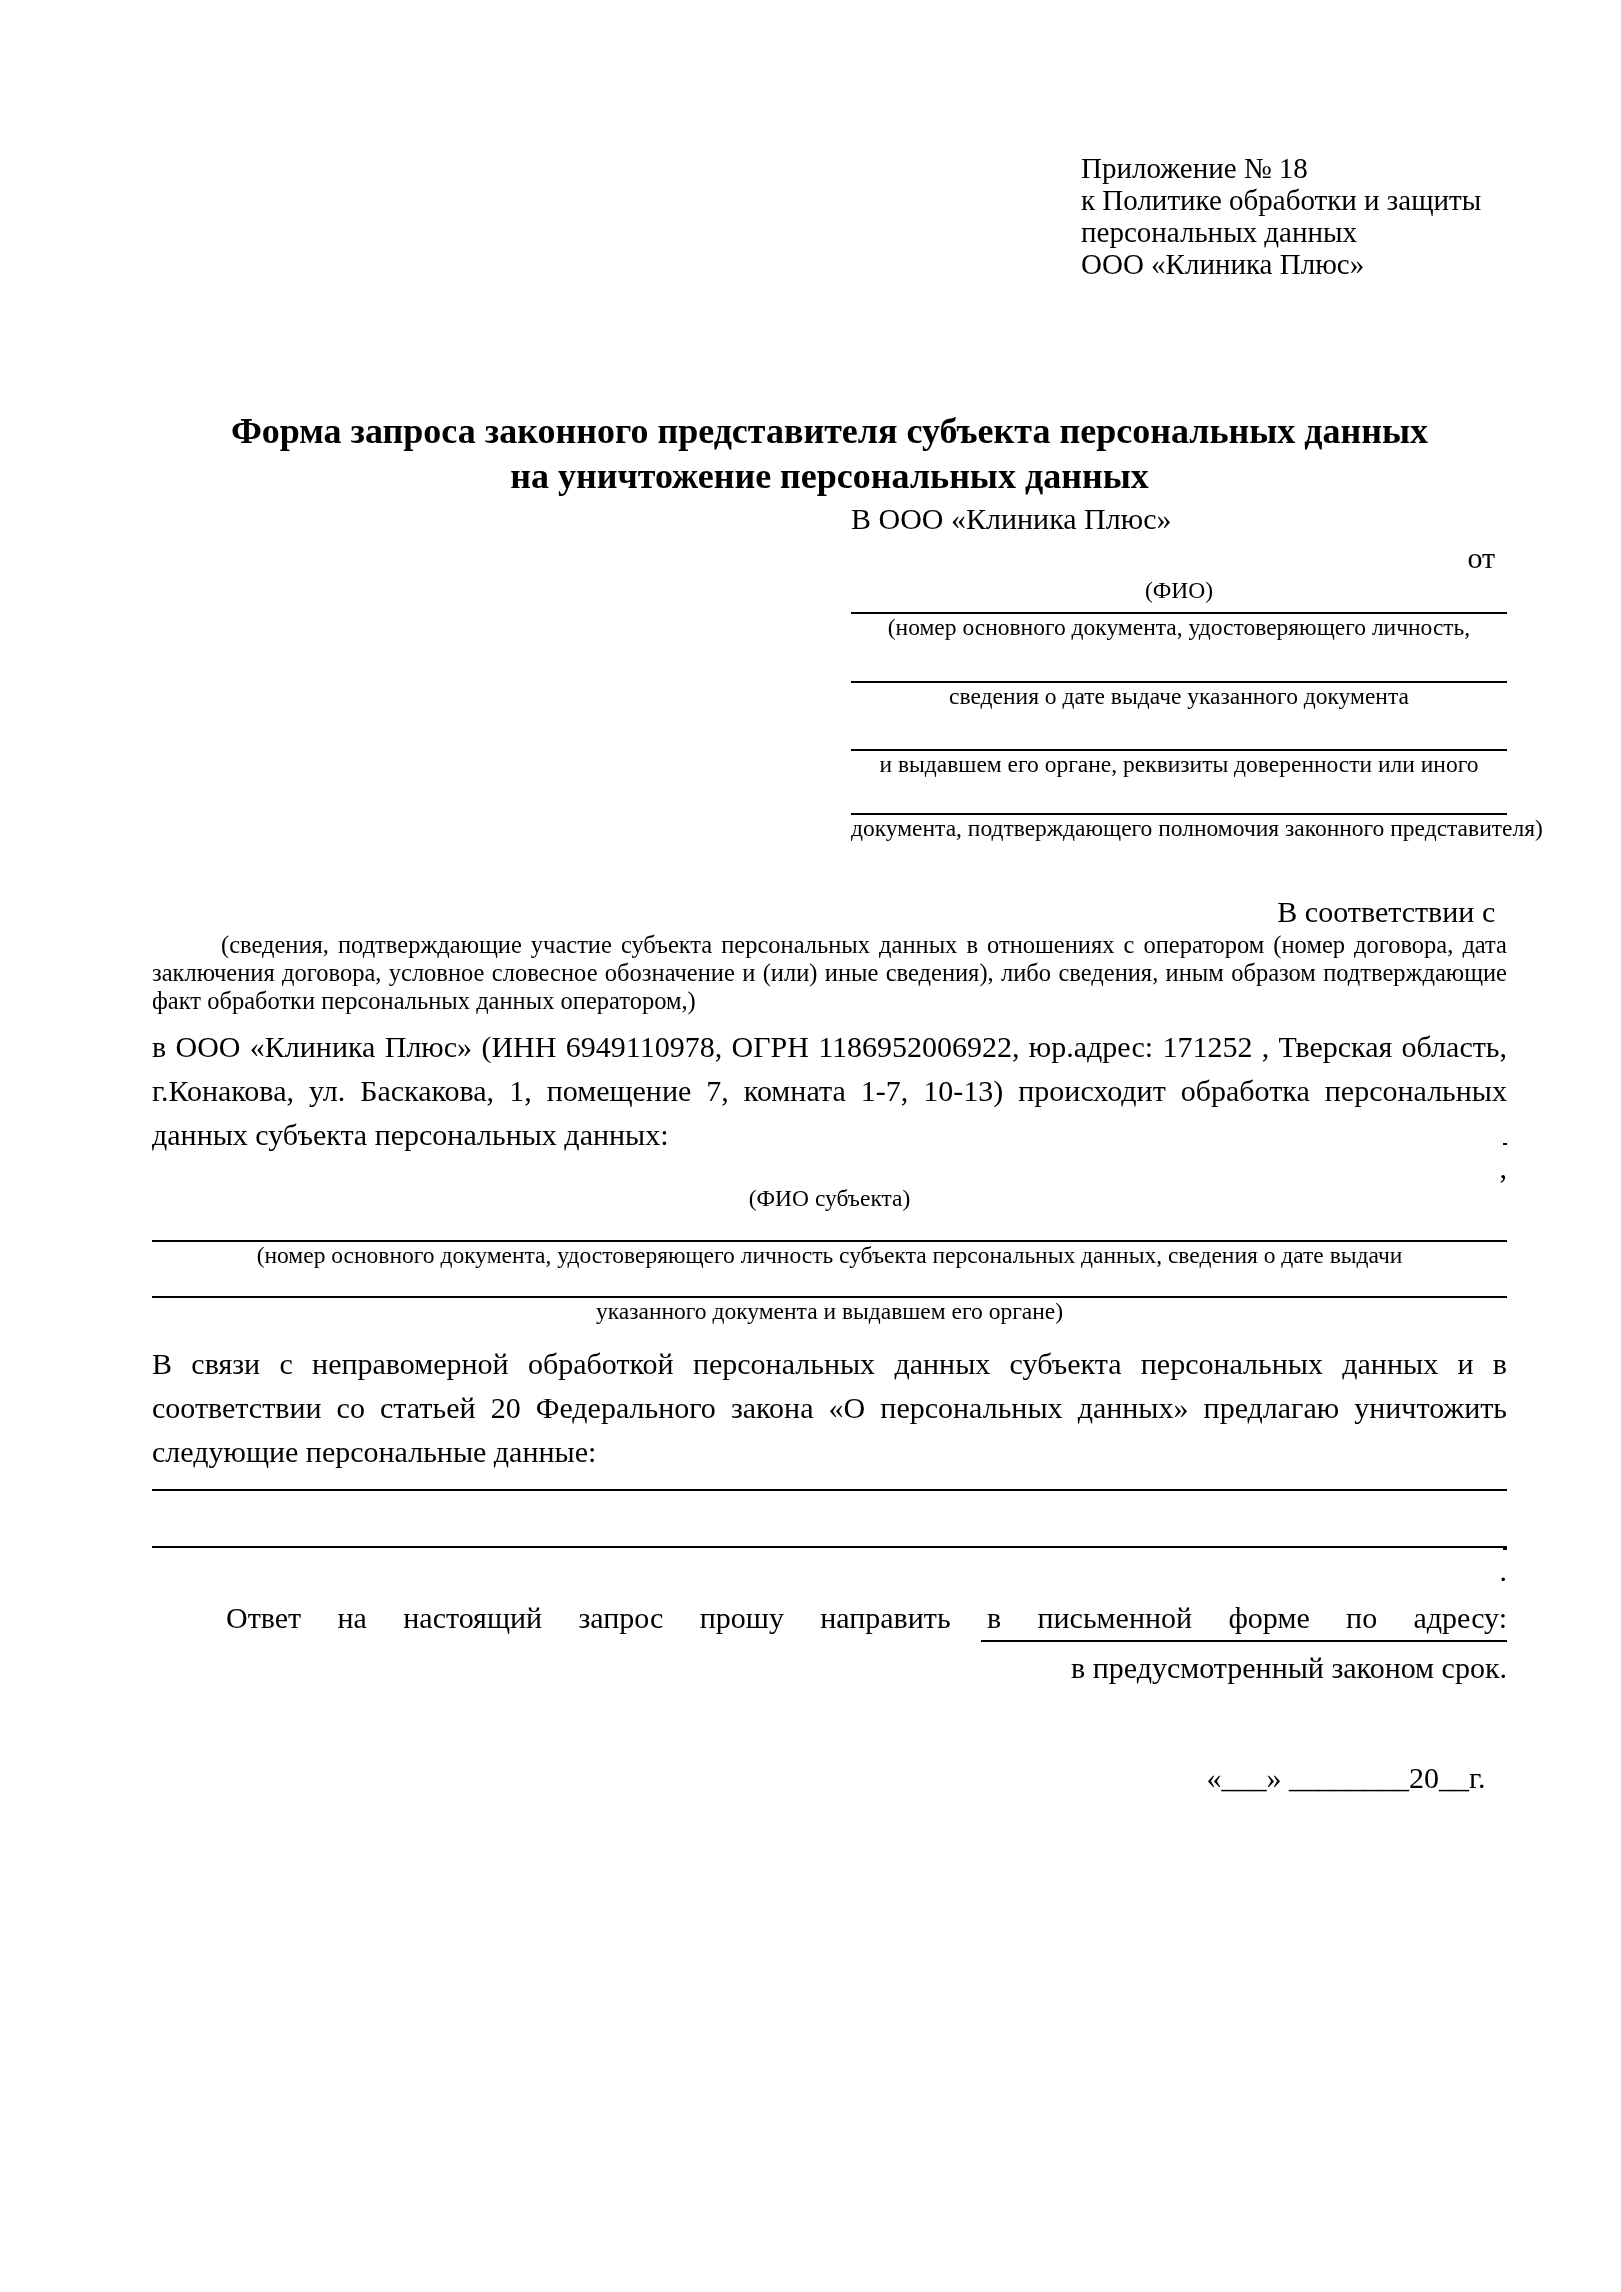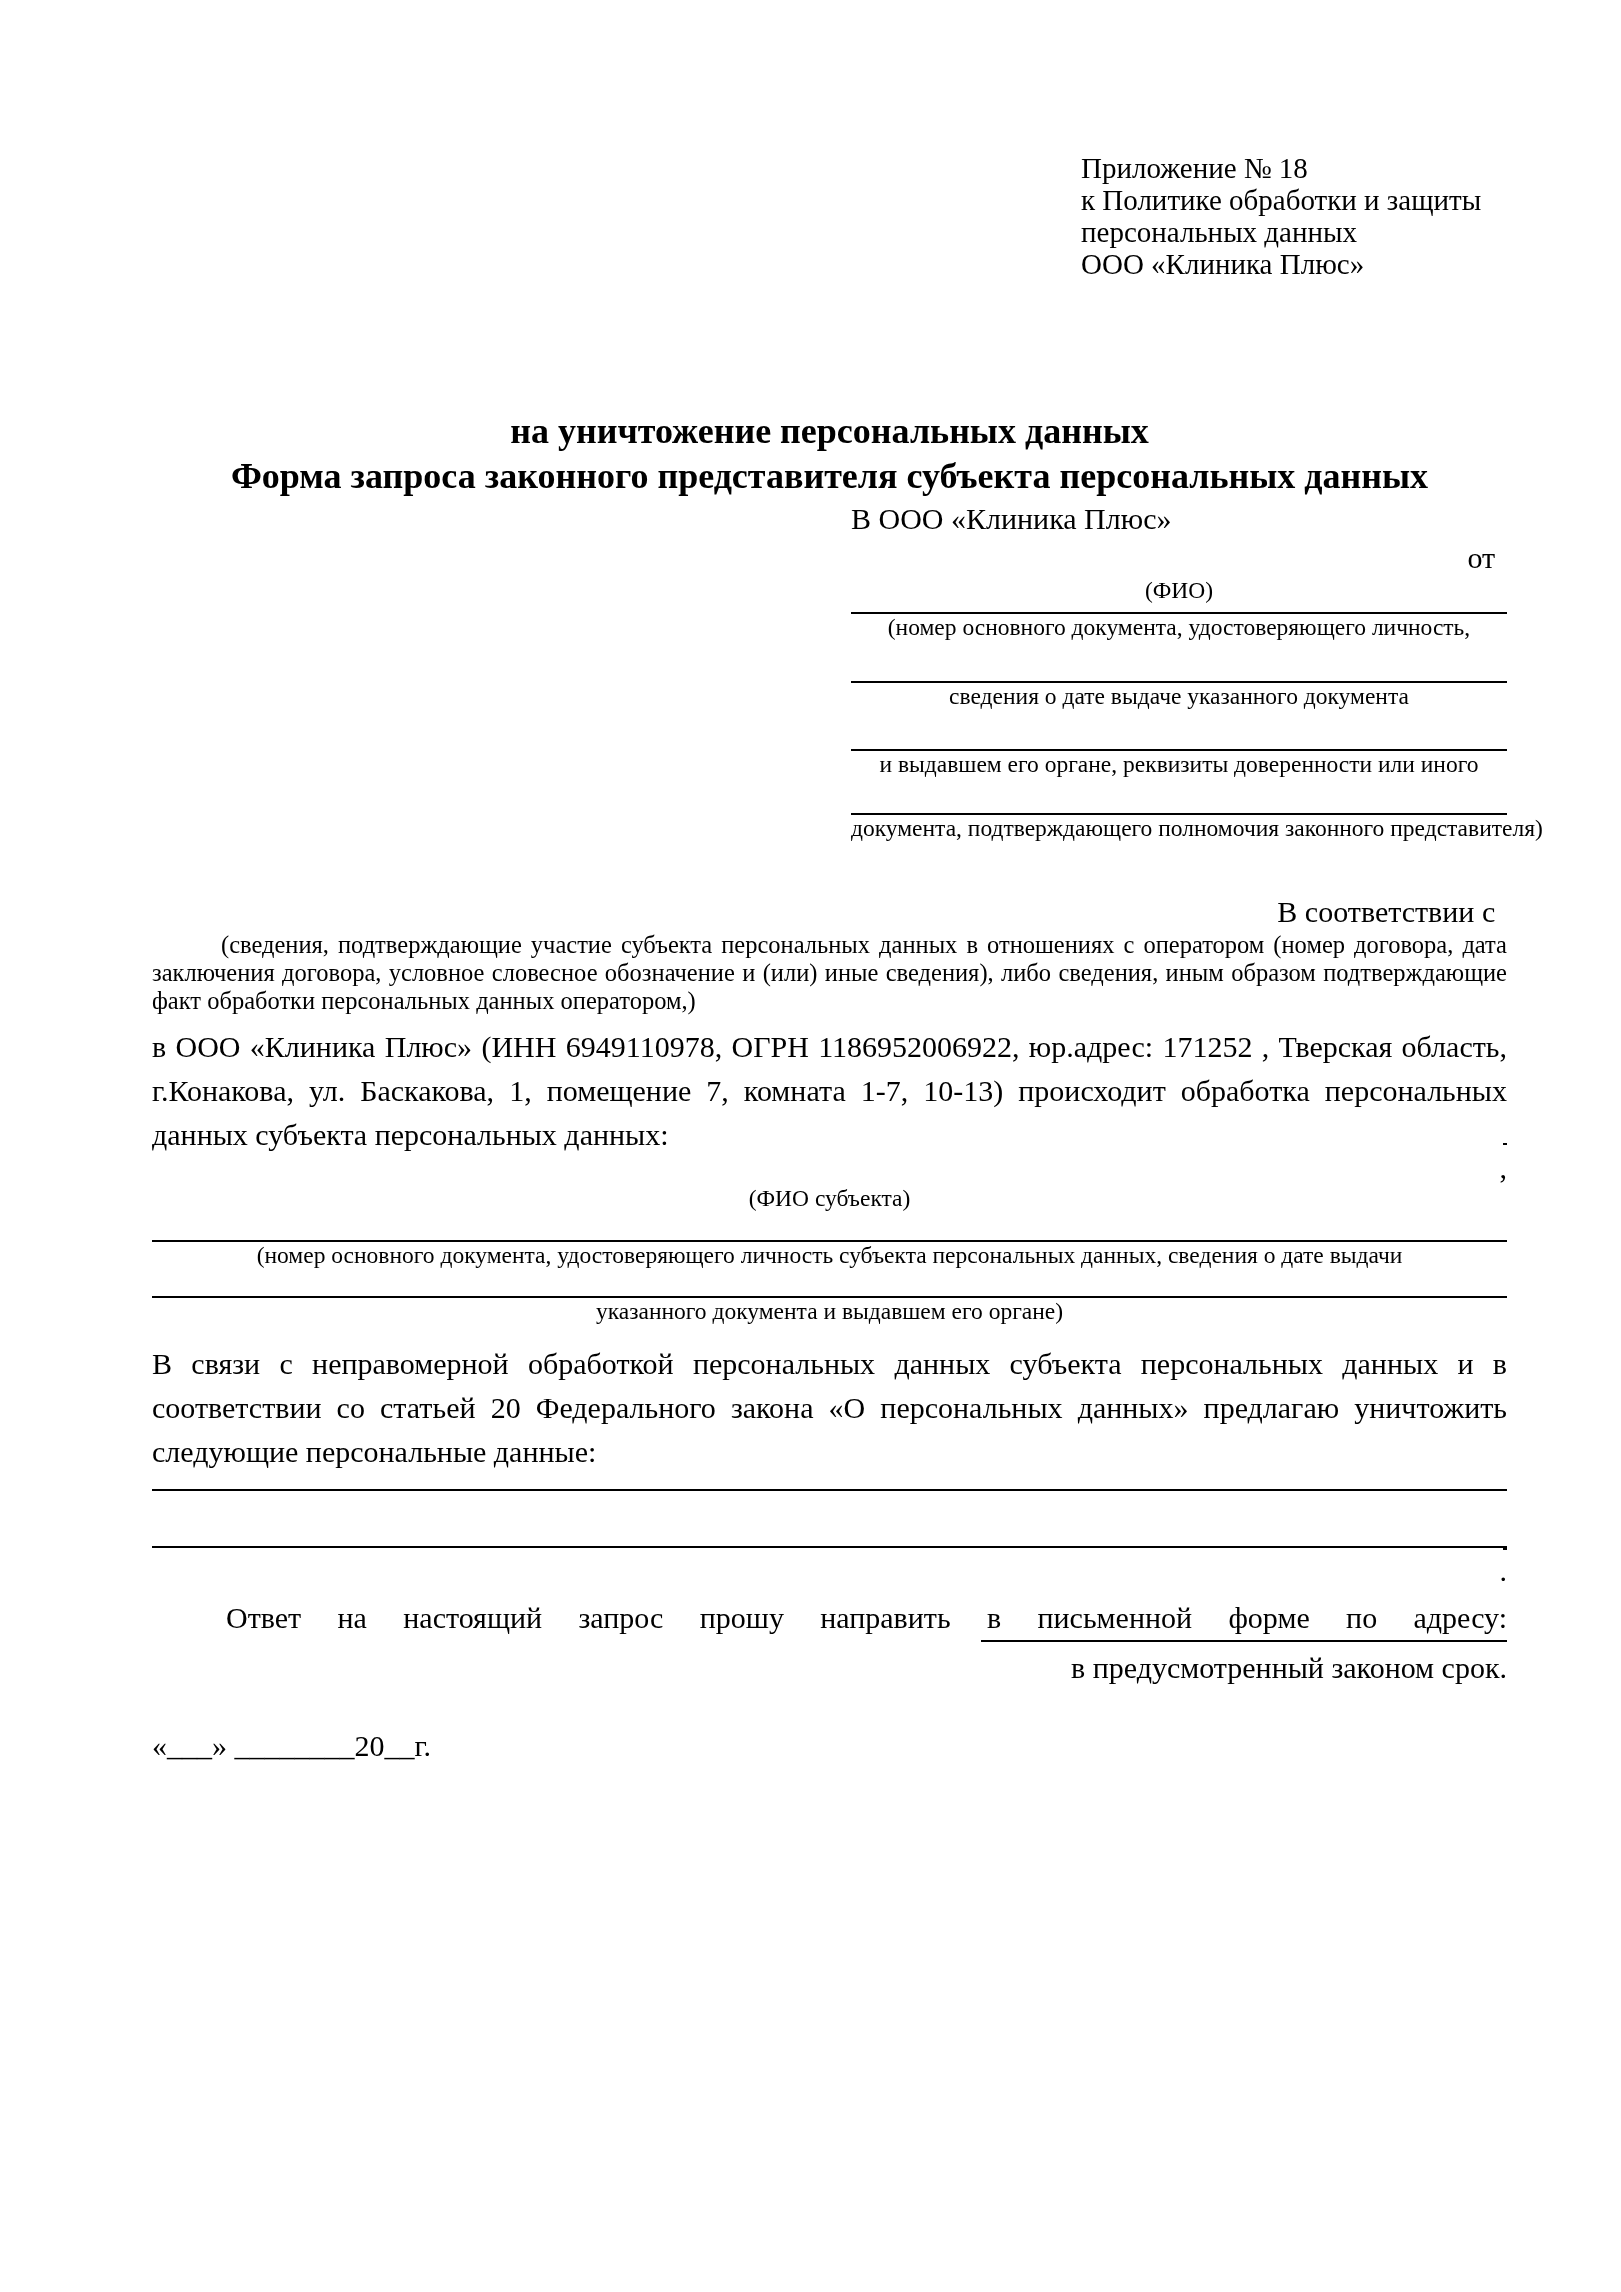--- a/index.html
+++ b/index.html
@@ -83,23 +83,23 @@
     line-height: 44px;
     text-align: justify;
     text-align-last: justify;
     text-indent: 74px;
   }
   .reply-tail { height: 41px; font-size: 30px; line-height: 41px; }
   .reply-tail .fixed-line { width: 526px; border-bottom: 2.9px solid #000; margin-bottom: 4.9px; }
 
   
   .signoff {
-    margin-top: 45px;
+    margin-top: 77px;
     display: flex;
-    justify-content: space-between;
+    justify-content: flex-end;
     align-items: flex-end;
     font-size: 30px;
     line-height: 39px;
     padding-right: 21.6px;
     gap: 16px;
   }
   .sig-group { display: flex; align-items: flex-end; }
   .sig-line { width: 431px; border-bottom: 2.9px solid #000; margin-bottom: 4.9px; }
 </style>
 </head>
@@ -109,22 +109,22 @@
   <div class="content">
 
     <div class="appendix">
       <div>Приложение № 18</div>
       <div>к Политике обработки и защиты</div>
       <div>персональных данных</div>
       <div>ООО «Клиника Плюс»</div>
     </div>
 
     <div class="title">
+      <div>Форма запроса законного представителя субъекта персональных данных</div>
       <div>на уничтожение персональных данных</div>
-      <div>Форма запроса законного представителя субъекта персональных данных</div>
     </div>
 
     <div class="addr">
       <div class="addr-to">В ООО «Клиника Плюс»</div>
       <div class="row from-row">
         <span class="lead">от</span>
         <span class="fill"></span>
       </div>
       <div class="small center nowrap">(ФИО)</div>
 

